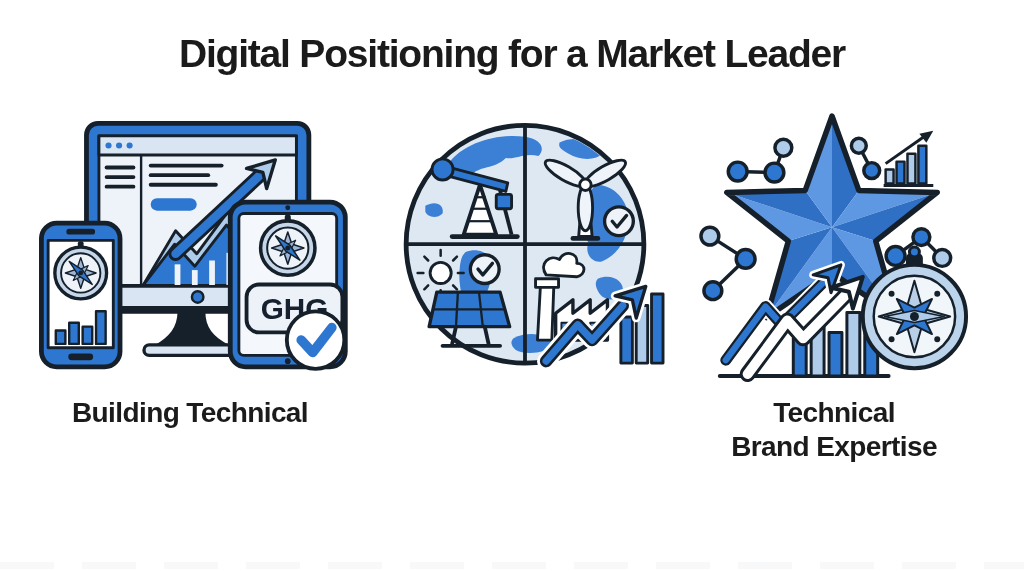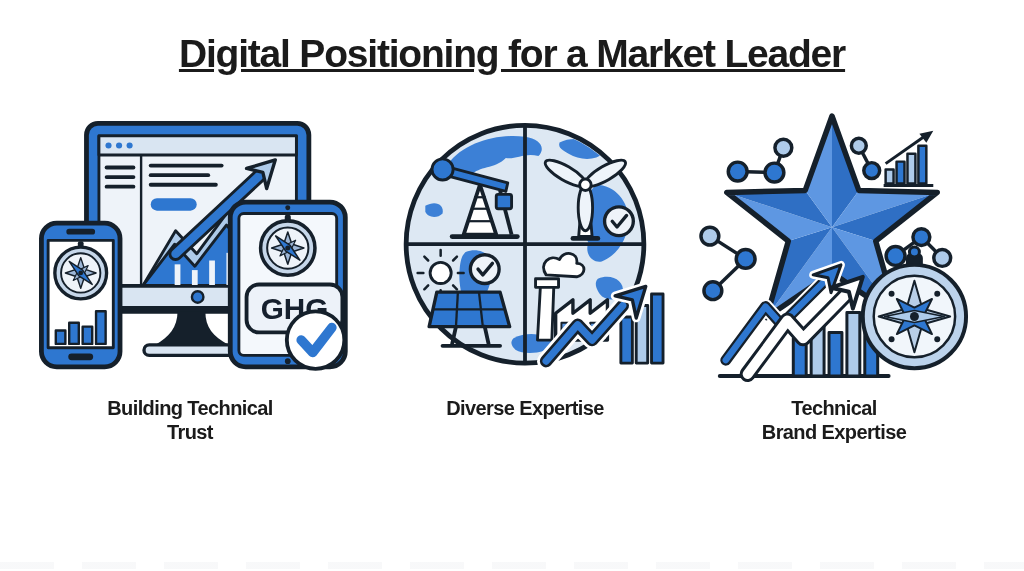--- a/index.html
+++ b/index.html
@@ -17,30 +17,30 @@
   *{margin:0;padding:0;box-sizing:border-box}
   html,body{width:1024px;height:571px}
   body{
     background:var(--background);
     font-family:"Liberation Sans",sans-serif;
     position:relative;overflow:hidden;
   }
   .title{
     position:absolute;top:32px;left:0;width:100%;
     text-align:center;font-size:39px;font-weight:700;
-    letter-spacing:-1.2px;color:var(--text);text-decoration:underline;
+    letter-spacing:-1.2px;color:var(--text);
   }
   .section{position:absolute;top:110px;display:flex;flex-direction:column;align-items:center}
   .s1{left:22px;width:336px}
   .s2{left:366px;width:318px}
   .s3{left:668px;width:332px}
   .art{height:278px;display:flex;align-items:flex-end;justify-content:center}
   .art svg{display:block}
   .caption{
-    margin-top:8px;text-align:center;font-weight:700;font-size:20px;
+    margin-top:8px;text-align:center;font-weight:700;font-size:28px;
     line-height:1.2;letter-spacing:-0.6px;color:var(--text);
   }
   .cl{display:block}
   .footer-smudge{
     position:absolute;left:0;bottom:2px;width:100%;height:7px;opacity:.55;
     background:repeating-linear-gradient(90deg,#f2f3f5 0 54px,transparent 54px 82px);
   }
   svg path,svg polygon,svg rect,svg circle,svg ellipse,svg line{stroke-linejoin:round}
 </style>
 </head>
@@ -134,21 +134,20 @@
         </g>
         <g>
           <circle cx="296" cy="240" r="30" fill="#ffffff" stroke="var(--ink)" stroke-width="4"></circle>
           <path d="M281 240 L293 253 L313 227" stroke="var(--primary-blue)" stroke-width="10" fill="none" stroke-linecap="round"></path>
         </g>
       </g>
     </svg>
   </div>
   <div class="caption">
     <span class="cl">Building Technical</span>
-    <span class="cl">Trust</span>
   </div>
 </div>
 
 <div class="section s2">
   <div class="art">
     <svg width="318" height="278" viewBox="0 0 300 290" preserveAspectRatio="xMidYMid meet">
       <defs>
         <clipPath id="globeClip">
             <circle cx="150" cy="140" r="121"></circle>
           </clipPath>
@@ -245,21 +244,20 @@
         </g>
         <path d="M172 262 L205 224 L220 240 L252 204" fill="none" stroke="#ffffff" stroke-width="19" stroke-linecap="round"></path>
         <path d="M172 262 L205 224 L220 240 L252 204" fill="none" stroke="var(--ink)" stroke-width="13" stroke-linecap="round"></path>
         <path d="M172 262 L205 224 L220 240 L252 204" fill="none" stroke="var(--primary-blue)" stroke-width="7.5" stroke-linecap="round"></path>
         <polygon points="276,184 266,217 262,198 244,194" fill="#ffffff" stroke="#ffffff" stroke-width="9"></polygon>
         <polygon points="276,184 266,217 262,198 244,194" fill="var(--primary-blue)" stroke="var(--ink)" stroke-width="3.5"></polygon>
       </g>
     </svg>
   </div>
   <div class="caption">
-    <span class="cl">Diverse Expertise</span>
   </div>
 </div>
 
 <div class="section s3">
   <div class="art">
     <svg width="332" height="278" viewBox="0 0 290 280" preserveAspectRatio="xMidYMid meet">
 
       <g>
         <g stroke="var(--ink)" stroke-width="3.5">
           <line x1="94" y1="38" x2="85" y2="63"></line>

